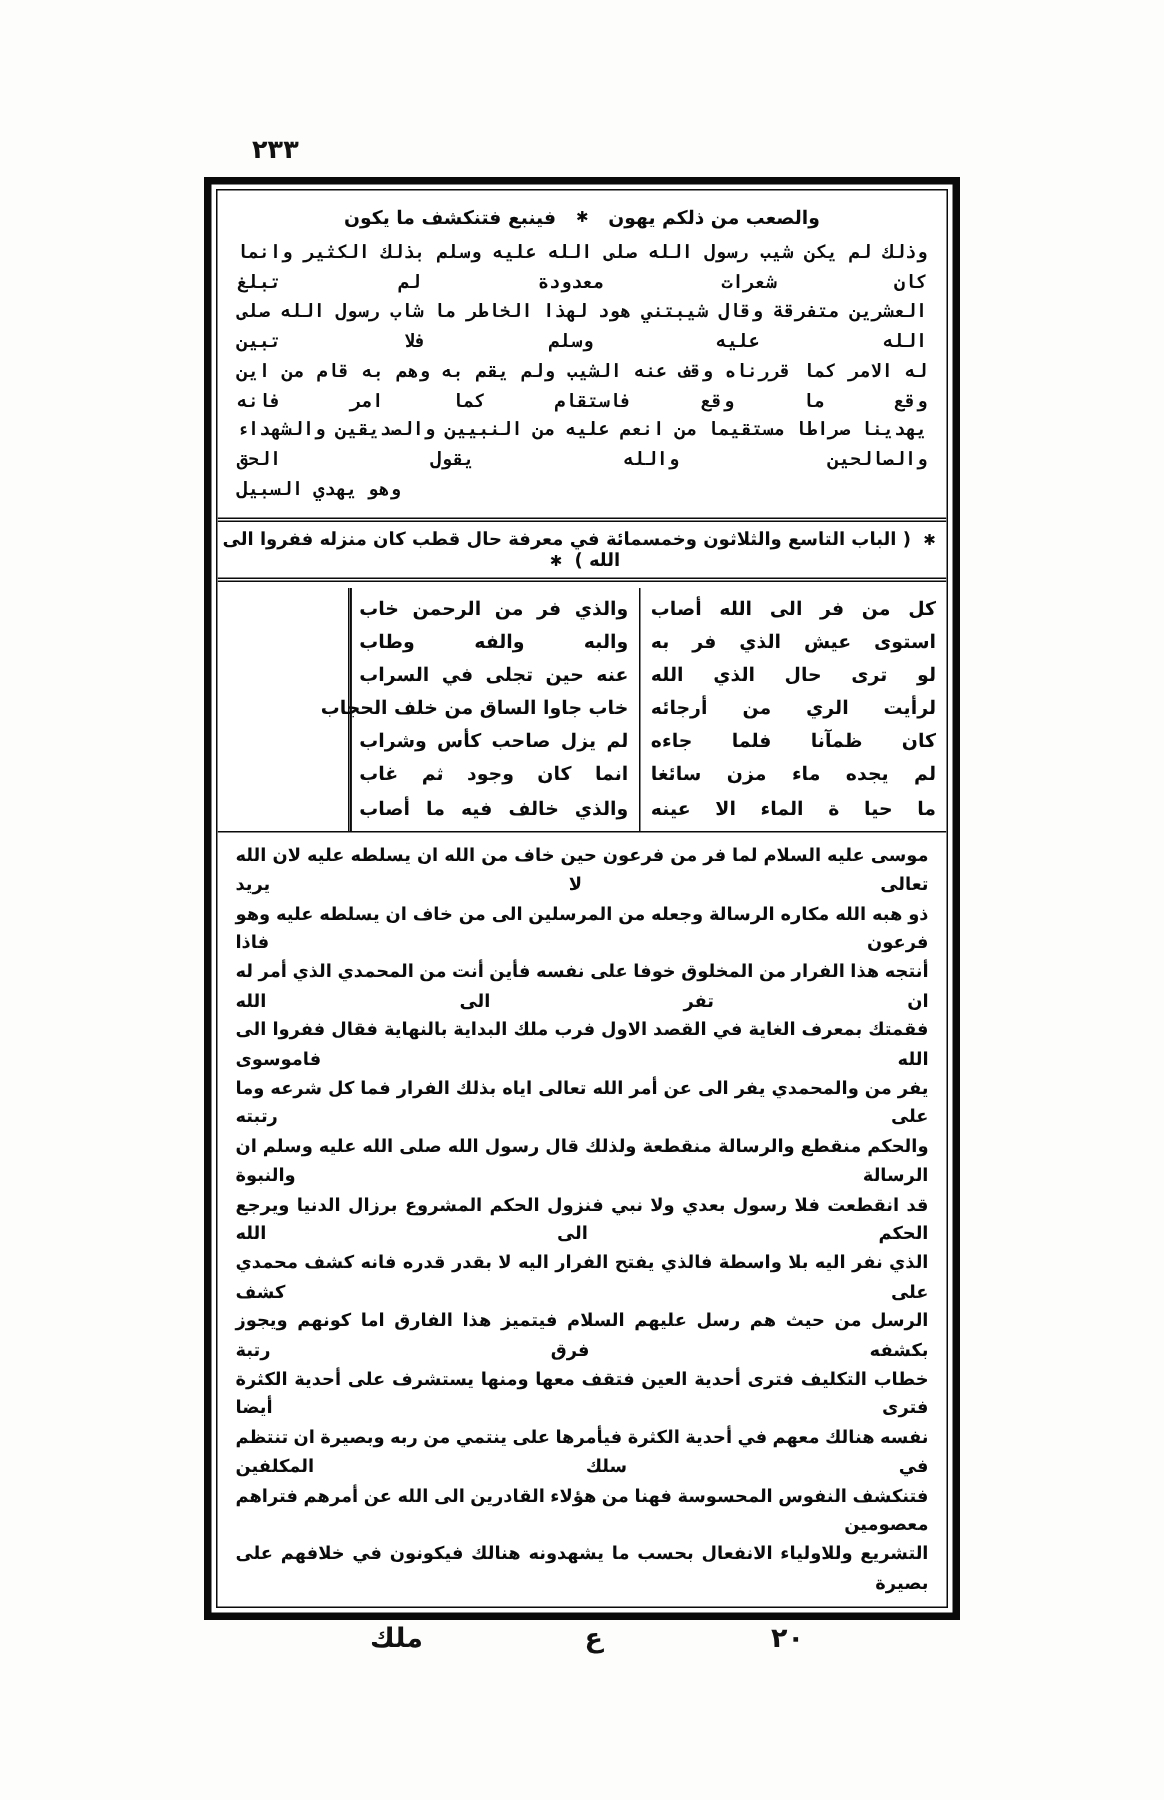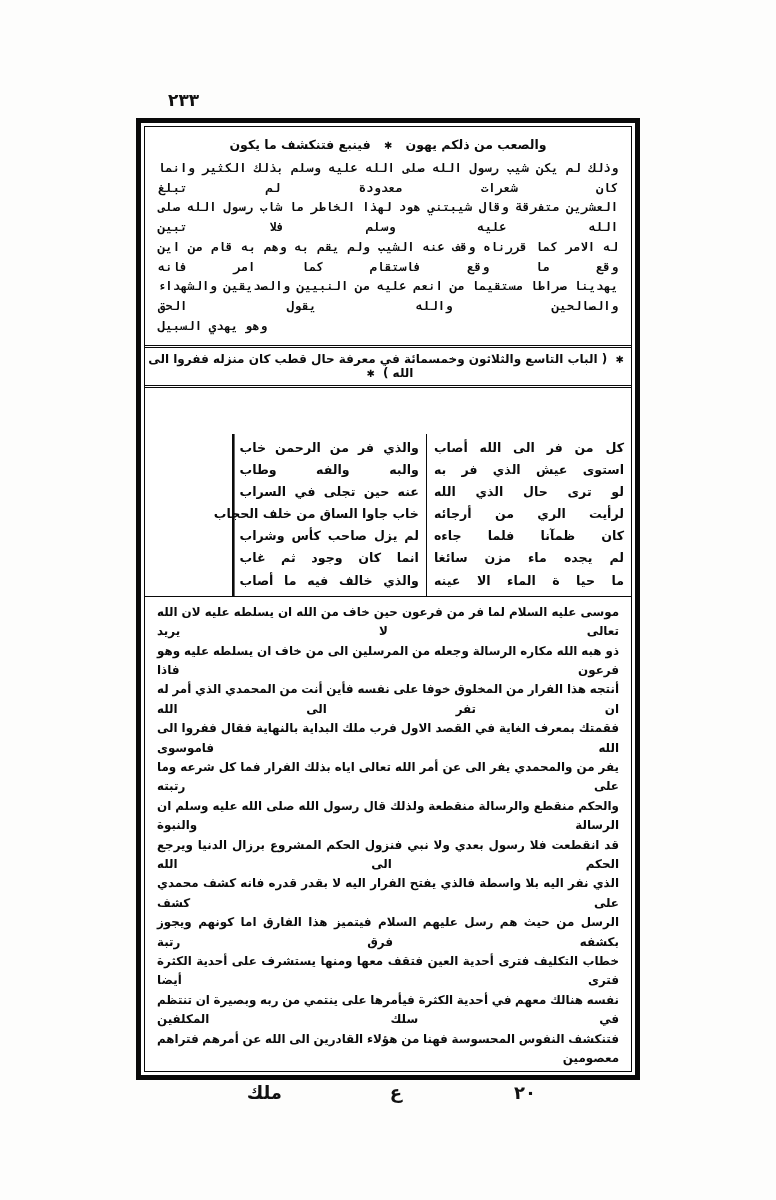--- a/index.html
+++ b/index.html
@@ -130,21 +130,20 @@
     display: flex;
     flex-direction: row;
     direction: rtl;
     border-bottom: 1.4px solid #0a0a0a;
     margin-top: 2px;
     padding-top: 2px;
   }
   .poem-col {
     box-sizing: border-box;
     padding: 3px 7px 4px 7px;
-    margin-top: 42px;
   }
   .poem-col.col-a { width: 42%; }
   .poem-col.col-b {
     width: 40%;
     border-right: 1.4px solid #0a0a0a;
     box-shadow: 3px 0 0 -1.4px #0a0a0a inset;
   }
   .poem-col.col-c {
     width: 18%;
     border-right: 1.4px solid #0a0a0a;

